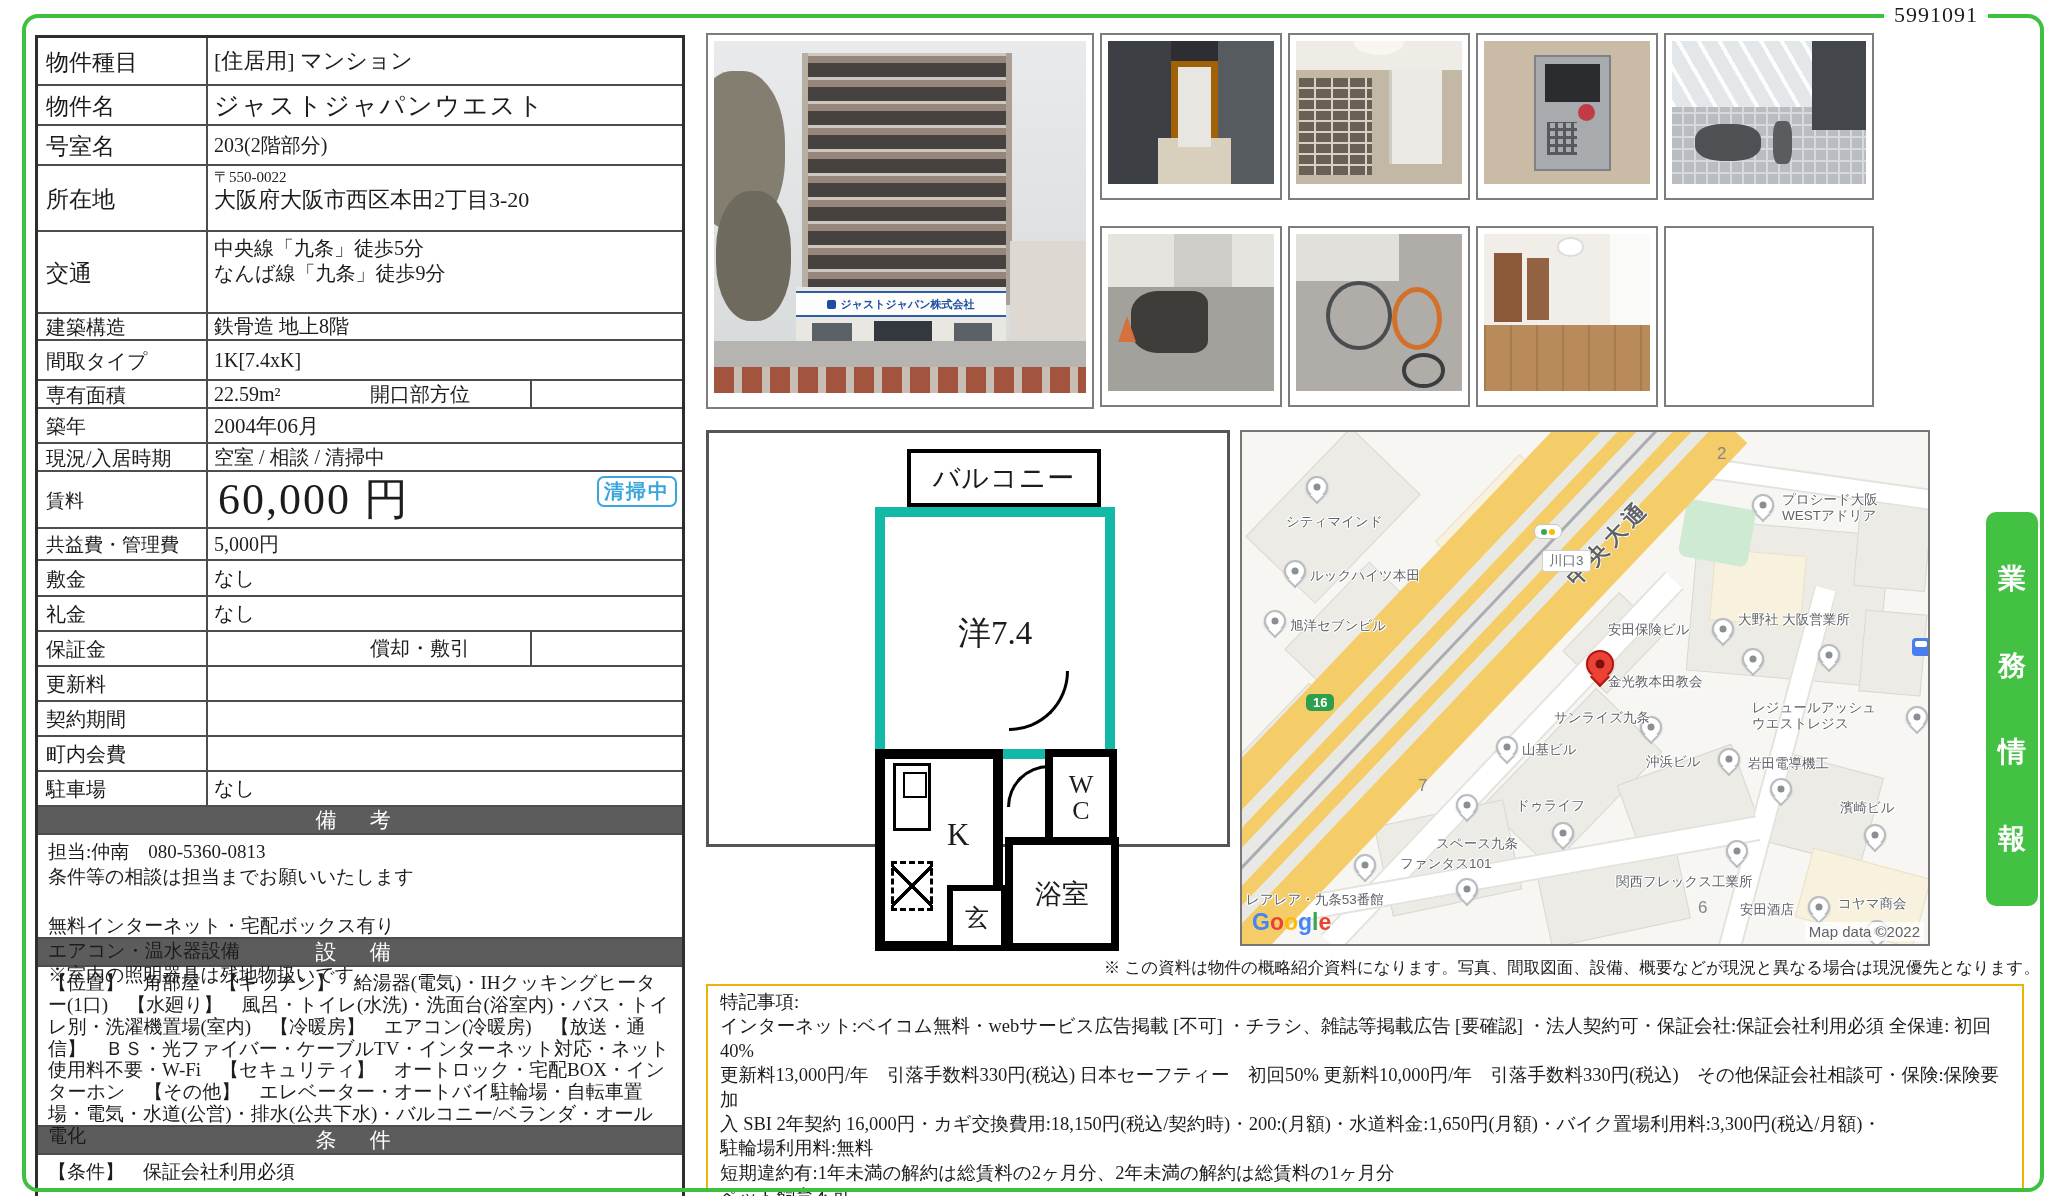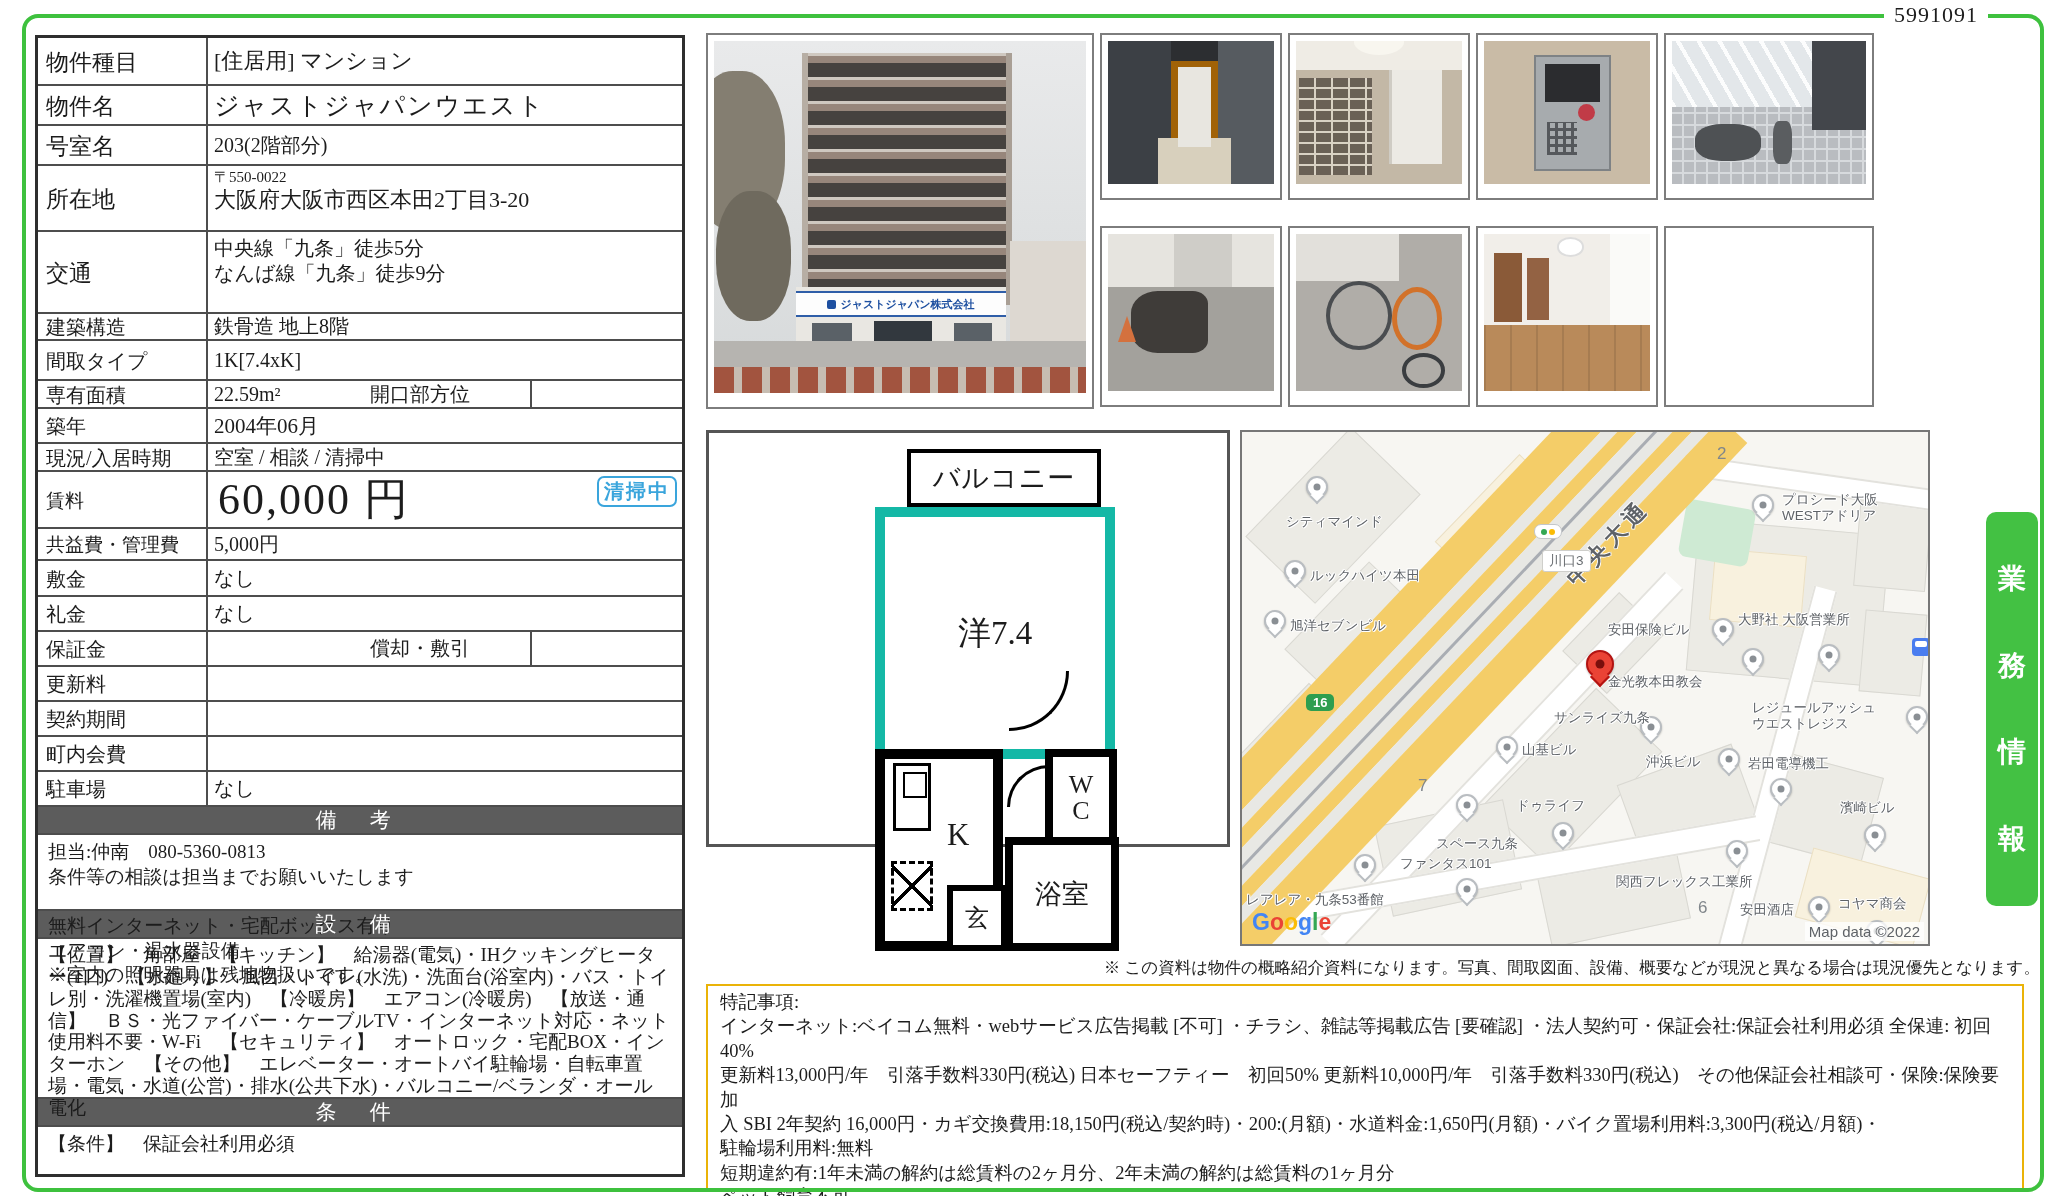--- a/index.html
+++ b/index.html
@@ -274,21 +274,21 @@
     <div class="trow" style="height:35px">
       <div class="tlabel">町内会費</div>
       <div class="tval"></div>
     </div>
     <div class="trow" style="height:35px">
       <div class="tlabel">駐車場</div>
       <div class="tval">なし</div>
     </div>
 
     <div class="sechead">備 考</div>
-    <div class="secbody" style="height:76px">
+    <div class="secbody" style="height:104px">
       <div class="ln">担当:仲南　080-5360-0813</div>
       <div class="ln">条件等の相談は担当までお願いいたします</div>
       <div class="ln"></div>
       <div class="ln">無料インターネット・宅配ボックス有り</div>
       <div class="ln">エアコン・温水器設備</div>
       <div class="ln">※室内の照明器具は残地物扱いです。</div>
     </div>
     <div class="sechead">設 備</div>
     <div class="secbody setsubi-text" style="height:160px">【位置】　角部屋　【キッチン】　給湯器(電気)・IHクッキングヒーター(1口)　【水廻り】　風呂・トイレ(水洗)・洗面台(浴室内)・バス・トイレ別・洗濯機置場(室内)　【冷暖房】　エアコン(冷暖房)　【放送・通信】　ＢＳ・光ファイバー・ケーブルTV・インターネット対応・ネット使用料不要・W-Fi　【セキュリティ】　オートロック・宅配BOX・インターホン　【その他】　エレベーター・オートバイ駐輪場・自転車置場・電気・水道(公営)・排水(公共下水)・バルコニー/ベランダ・オール電化</div>
     <div class="sechead">条 件</div>

